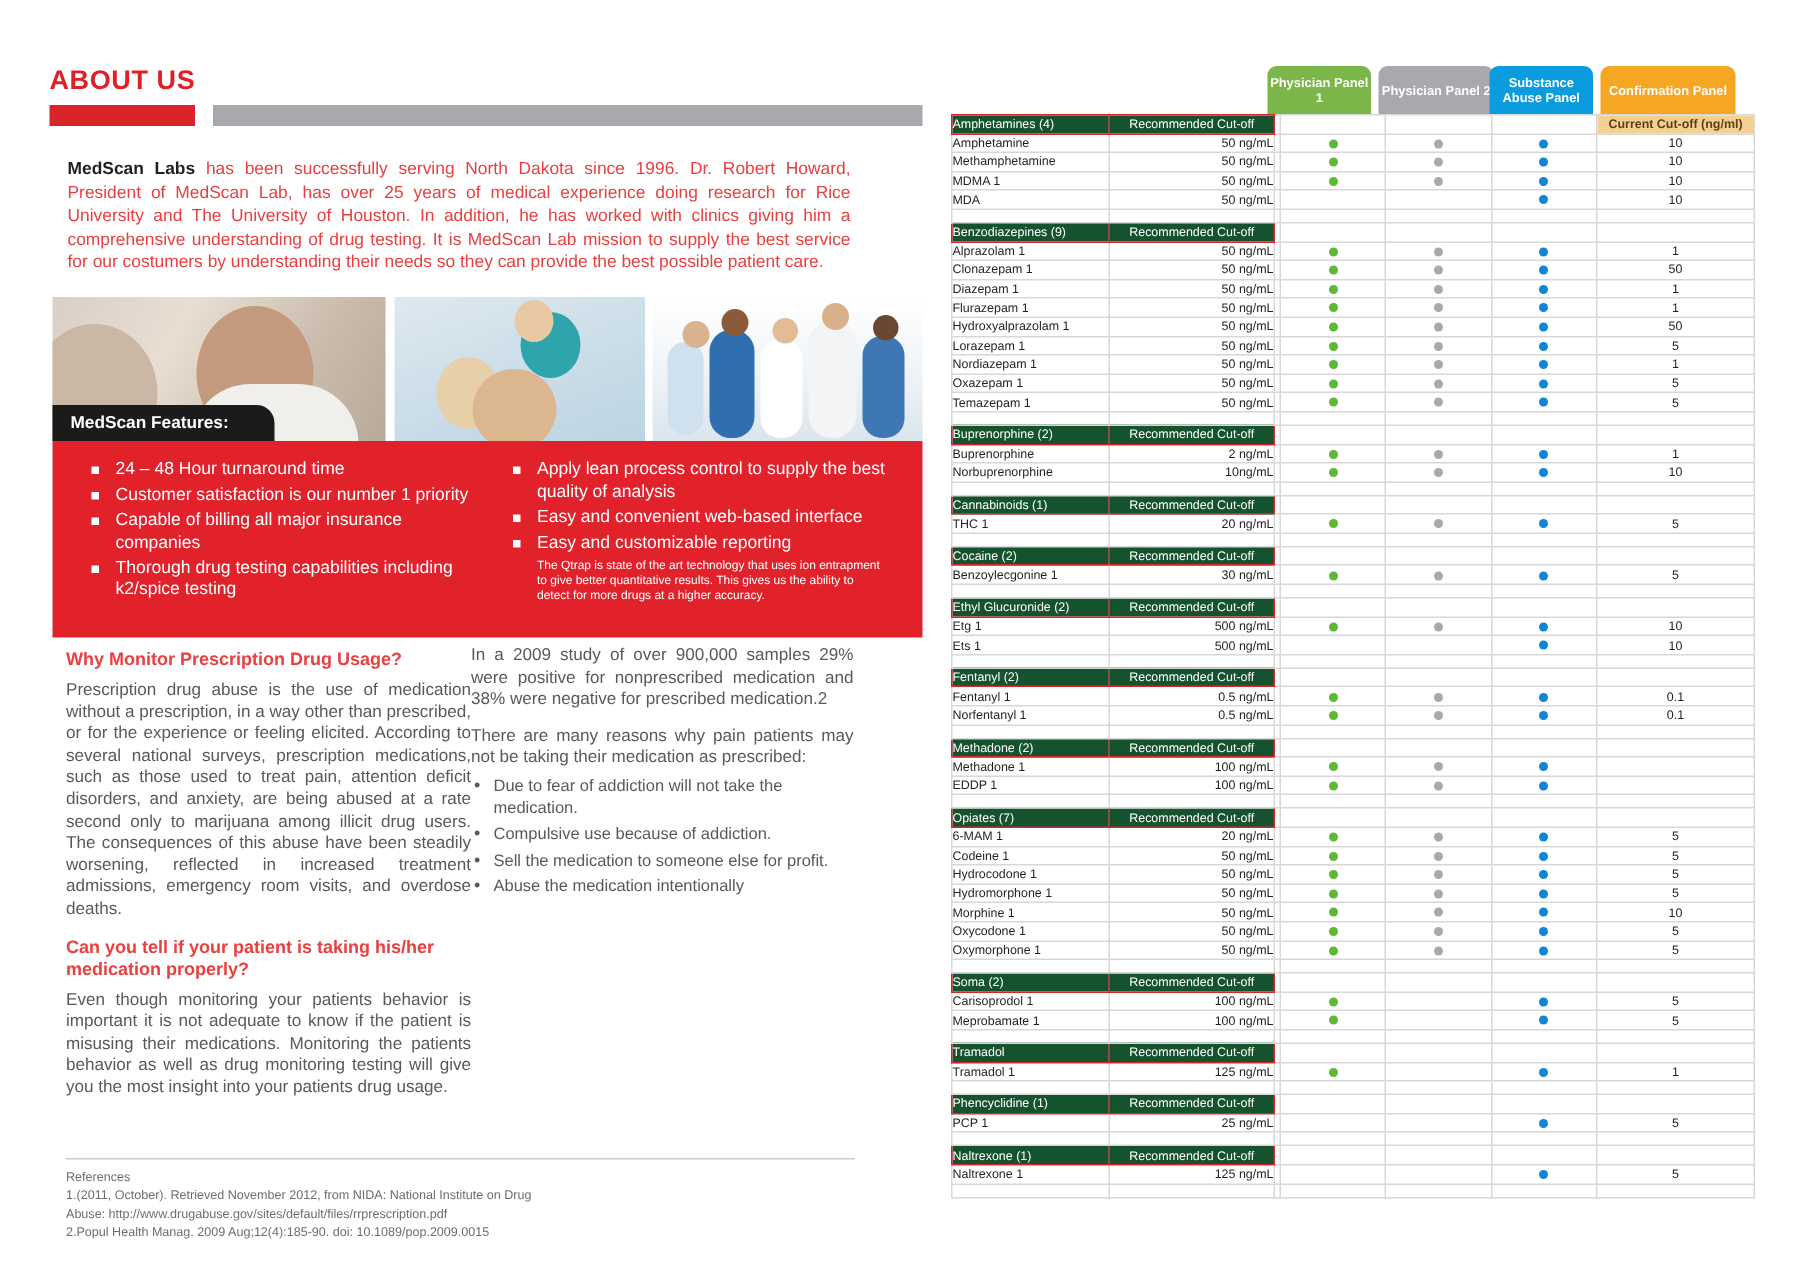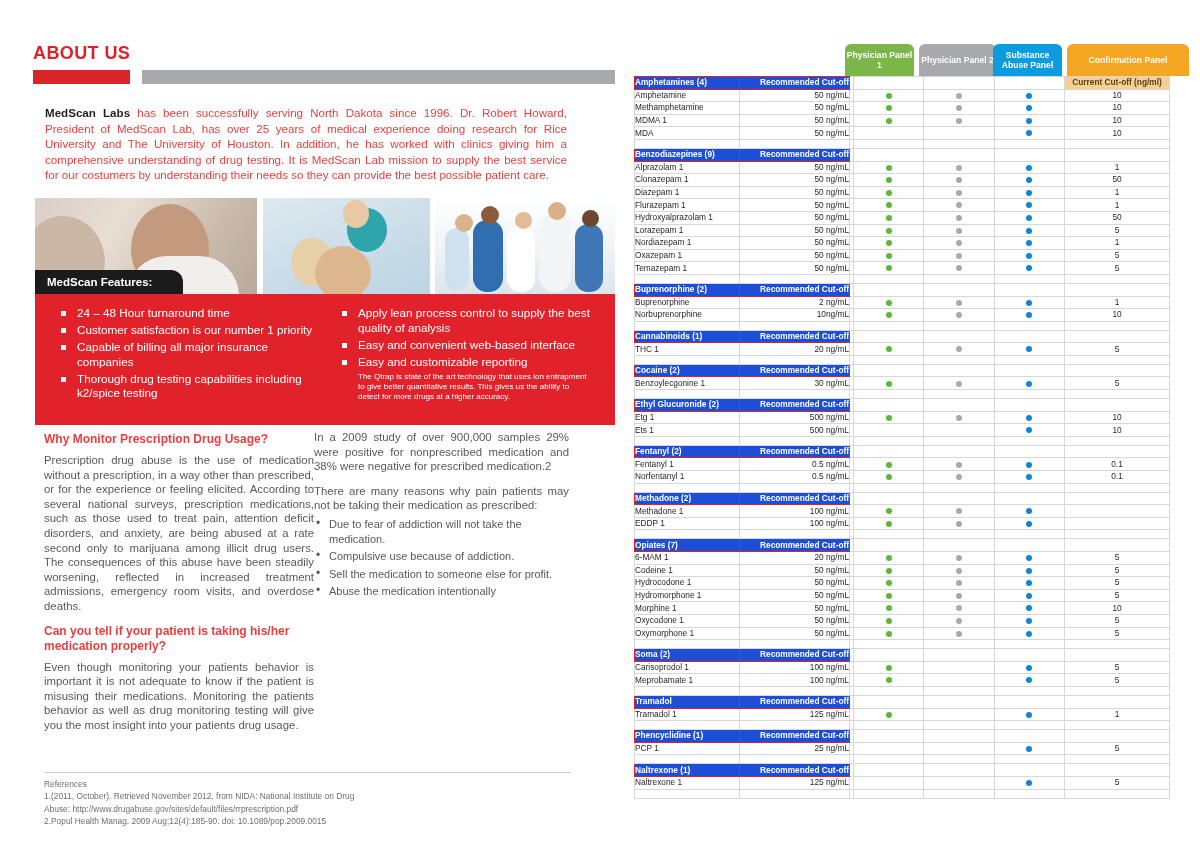--- a/index.html
+++ b/index.html
@@ -124,21 +124,21 @@
   .tab {
     position:absolute; top:0; height:32px;
     border-radius:6px 6px 0 0; color:#ffffff;
     font-size:8.6px; font-weight:bold; line-height:10.5px;
     display:flex; align-items:center; justify-content:center;
     text-align:center;
   }
   .tab1 { left:211px; width:69px; background:#7ab648; }
   .tab2 { left:285px; width:77px; background:#a7a9ac; }
   .tab3 { left:359px; width:69px; background:#0b9ce0; }
-  .tab4 { left:433px; width:122px; background:#f5a623; }
+  .tab4 { left:433px; width:90px; background:#f5a623; }
 
   table.panel { border-collapse:collapse; width:536px; table-layout:fixed; }
   table.panel td {
     height:12.6px; padding:0; font-size:8.3px; color:#231f20;
     border:1px solid #d7d7d7; line-height:11px;
   }
   col.c-name  { width:103px; }
   col.c-cut   { width:108px; }
   col.c-gap   { width:4px; }
   col.c-p1    { width:69px; }
@@ -146,24 +146,24 @@
   col.c-p3    { width:69px; }
   col.c-conf  { width:103px; }
 
   td.name { padding-left:4px; }
   td.cut { text-align:right; }
   td.conf { text-align:center; }
   td.gap { border-top:none; border-bottom:none; border-left:none; border-right:1px solid #d7d7d7; background:#ffffff; }
   td.dotcell { text-align:center; vertical-align:middle; }
 
   tr.hdr td.name, tr.hdr td.cut {
-    background:#1d4ed8; color:#ffffff; font-weight:bold;
+    background:#14532d; color:#ffffff; font-weight:normal;
     border-color:#d9242a;
   }
-  tr.hdr td.cut { }
+  tr.hdr td.cut { text-align:center; }
   tr.hdr td.blankc { background:#ffffff; }
 
   tr.spacer td { height:9px; background:#ffffff; }
 
   .dot { display:inline-block; width:6px; height:6px; border-radius:50%; vertical-align:middle; }
   .dot.g { background:#5cb836; }
   .dot.s { background:#a7a9ac; }
   .dot.b { background:#0e86d4; }
 </style>
 </head>

